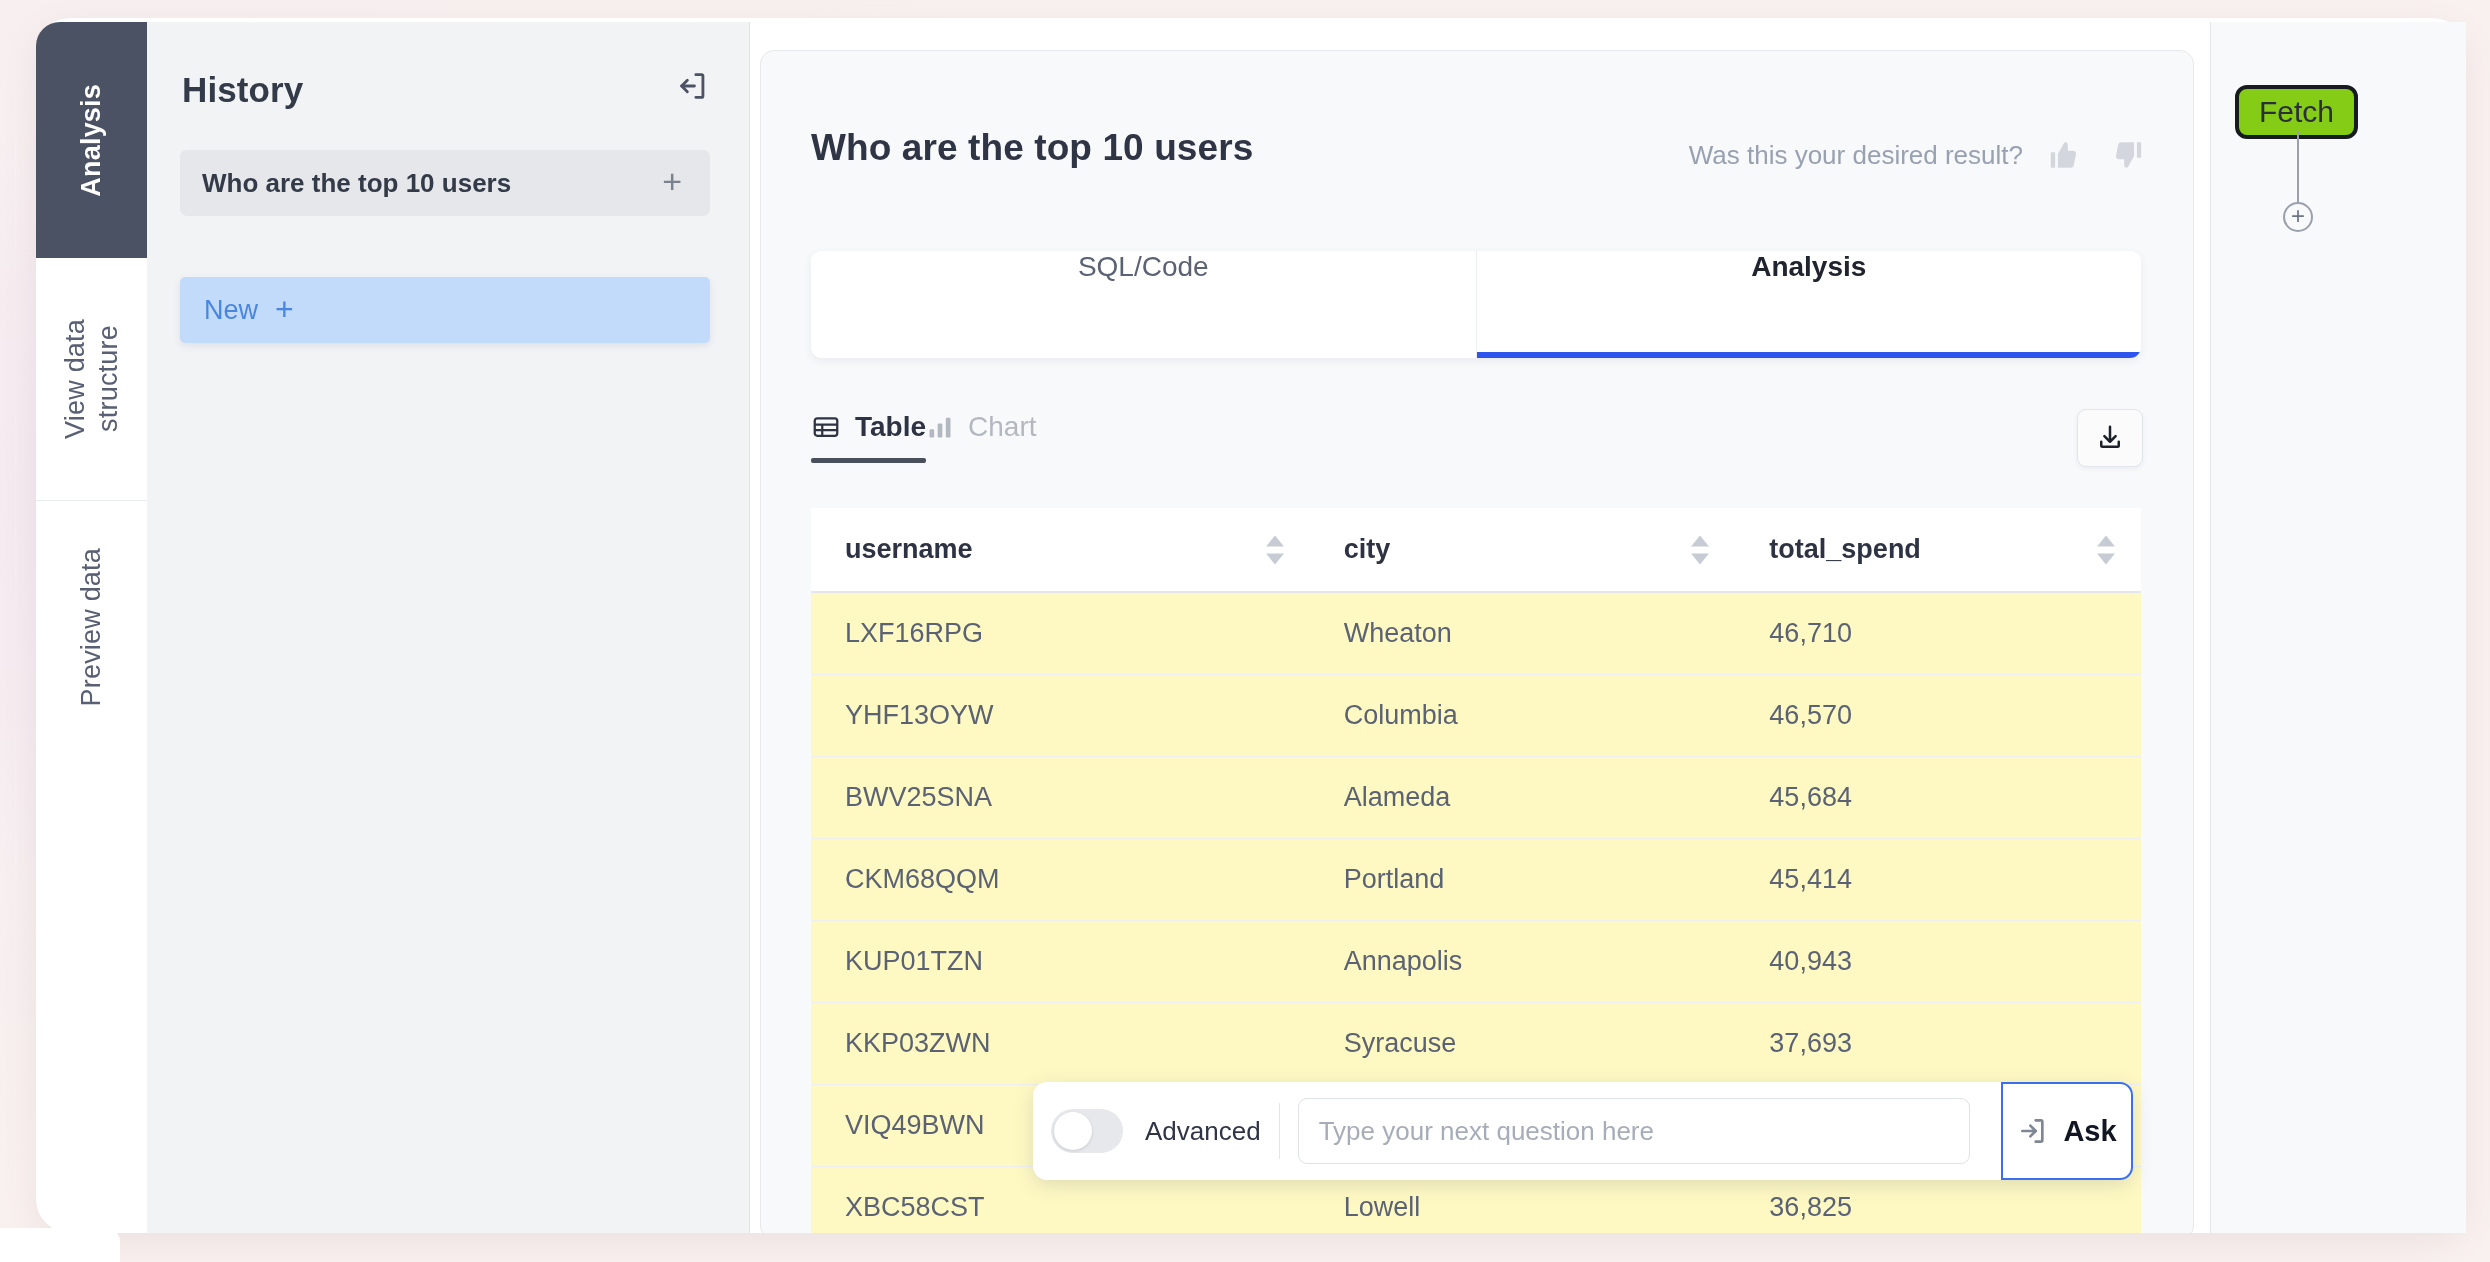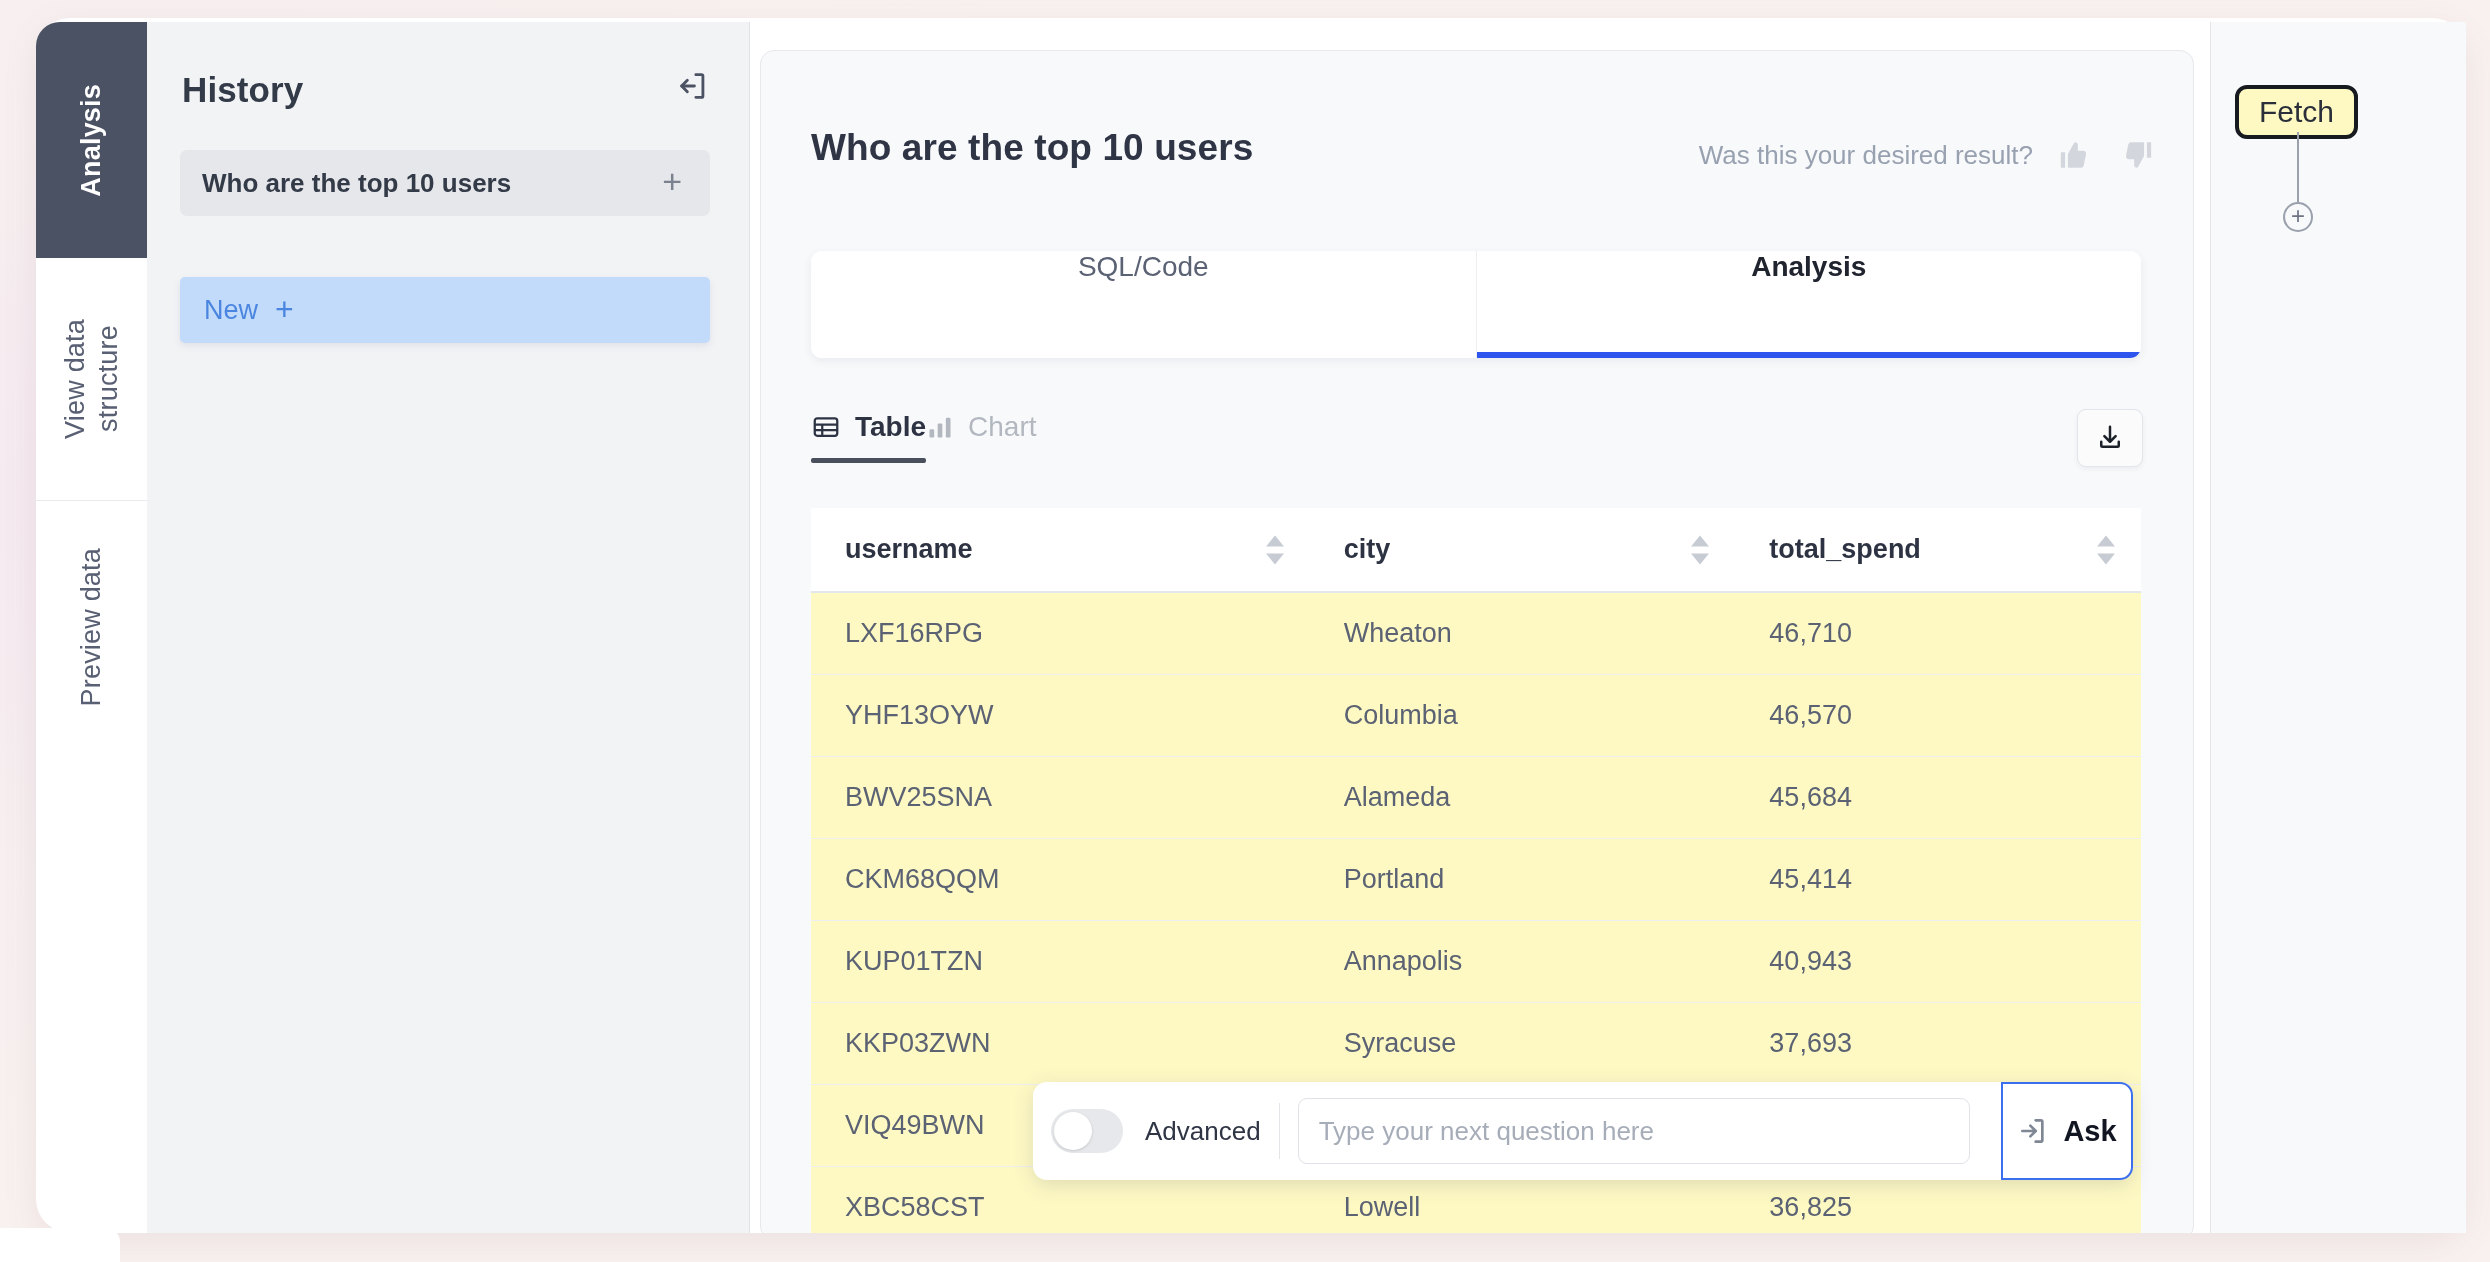--- a/index.html
+++ b/index.html
@@ -193,21 +193,21 @@
     left: 50px;
     top: 76px;
     font-size: 37px;
     font-weight: 700;
     color: #2f3545;
     letter-spacing: .1px;
   }
 
   .feedback {
     position: absolute;
-    right: 36px;
+    right: 46px;
     top: 84px;
     display: flex;
     align-items: center;
     gap: 22px;
   }
   .feedback-text {
     font-size: 26px;
     color: #98a1b0;
   }
   .fb-icon { width: 40px; height: 40px; cursor: pointer; display: flex; align-items: center; justify-content: center; }
@@ -410,21 +410,21 @@
     background: #f8f9fb;
     overflow: hidden;
   }
   .fetch-node {
     position: absolute;
     left: 24px;
     top: 63px;
     padding: 6px 20px;
     border: 4px solid #171a1f;
     border-radius: 12px;
-    background: #fef9c3;
+    background: #84cc16;
     font-size: 30px;
     color: #2a2f39;
     cursor: pointer;
   }
   .node-line {
     position: absolute;
     left: 86px;
     top: 110px;
     width: 2px;
     height: 72px;

